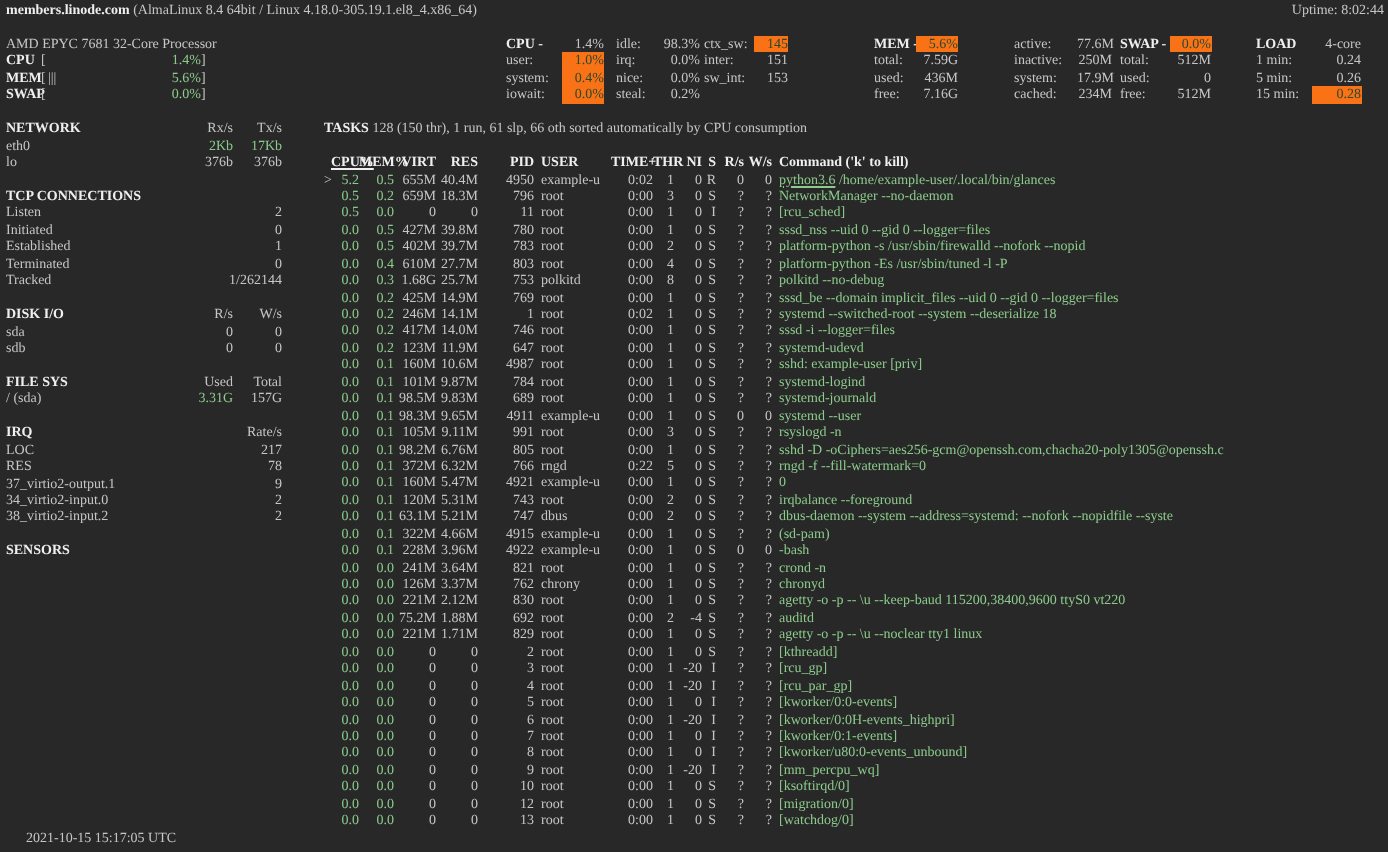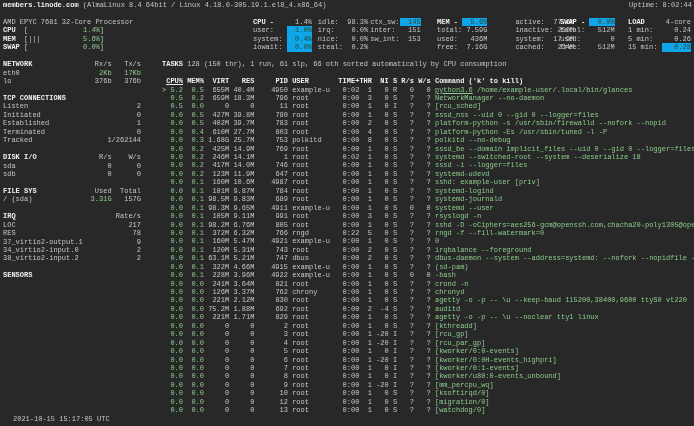--- a/index.html
+++ b/index.html
@@ -1,25 +1,25 @@
 <!DOCTYPE html>
 <html><head>
 <meta charset="utf-8">
 <style>
   html,body{margin:0;padding:0;background:#111}
   .screen{position:relative;width:694px;height:426px;background:#282828;overflow:hidden;
-    font-family:Liberation Mono, monospace;font-size:7px;line-height:8.45px;color:#c6c6c6}
+    font-family:Liberation Serif, serif;font-size:7px;line-height:8.45px;color:#c6c6c6}
   .screen span{display:inline-block;vertical-align:top}
   .abs{position:absolute}
   .ln{height:8.45px;white-space:pre;display:flex}
   .ln>span{flex:none}
   .r{text-align:right}
   .b{font-weight:700;color:#efefef}
   .g{color:#8ccb8c}
-  .gb{background:#0ea5e9;color:#28482f}
+  .gb{background:#f97316;color:#28482f}
   .u{text-decoration:underline}
   .w1{width:1ch}.w5{width:5ch}.w6{width:6ch}
   .w7{width:7ch}.w8{width:8ch}.w9{width:9ch}.w10{width:10ch}
   .ml2{margin-left:2px}.ml6{margin-left:6px}.ml12{margin-left:28px}
   .sb{width:138px}
   .sb .name{flex:1 1 auto;overflow:hidden}
   .gauge{width:101px}
   .gauge .bar{flex:1 1 auto;overflow:hidden}
   .prow{display:flex;height:8.45px;white-space:pre}
   .prow>span,.phead>span{flex:none}

